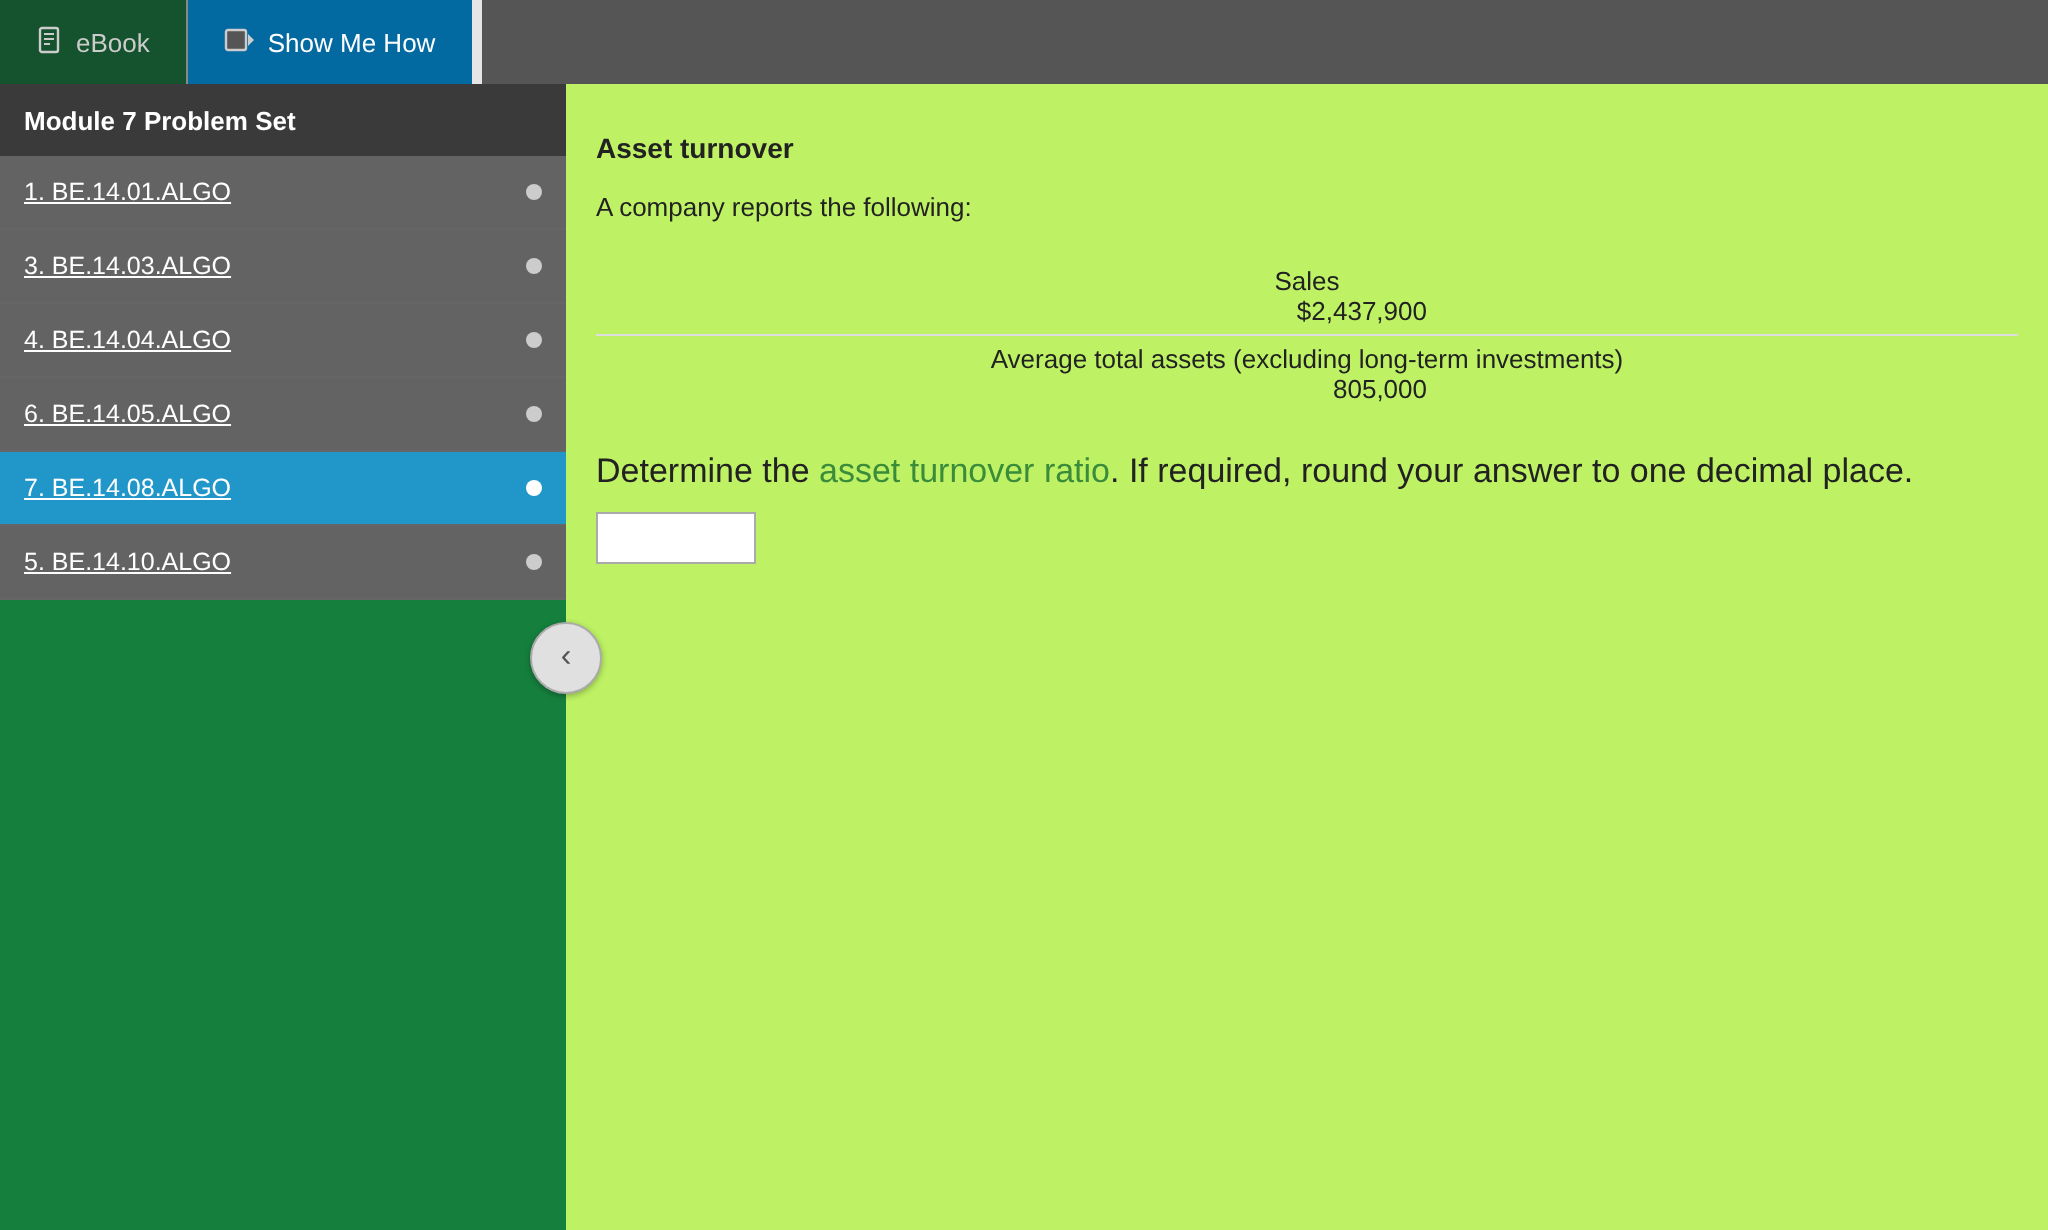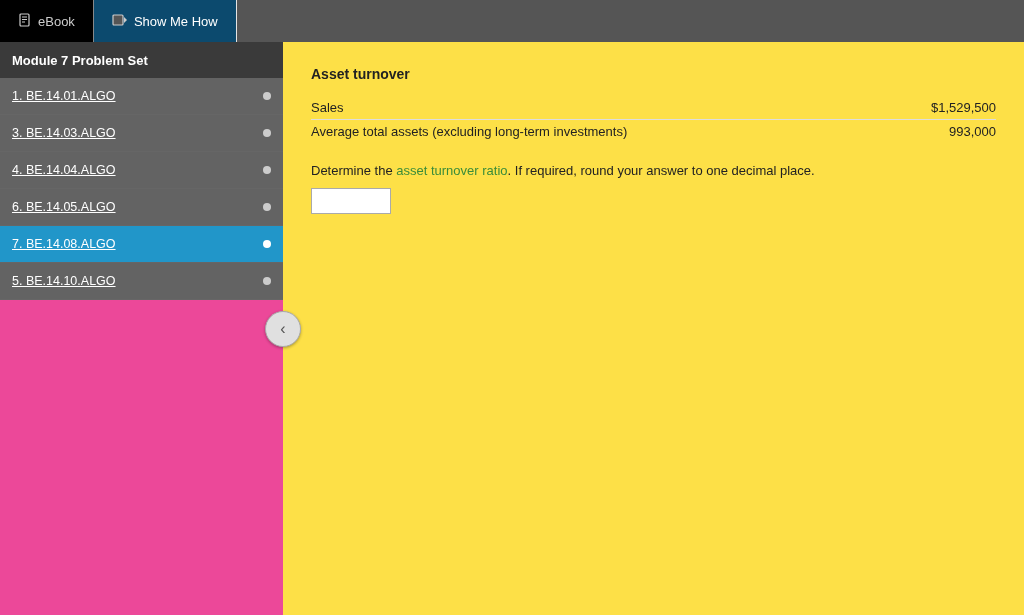--- a/index.html
+++ b/index.html
@@ -17,40 +17,40 @@
       display: flex;
       align-items: center;
       height: 100%;
       padding: 0 18px;
       cursor: pointer;
       color: #ccc;
       font-size: 13px;
       gap: 6px;
     }
     .tab-ebook {
-      background: #000000;
+      background: #14532d;
       border-right: 1px solid #888;
     }
     .tab-showme {
-      background: #0c4a6e;
-      border-right: 1px solid #e5e5e5;
+      background: #0369a1;
+      border-right: 5px solid #e5e5e5;
       color: #fff;
     }
 
     
     .main-layout {
       display: flex;
       flex: 1;
       overflow: hidden;
     }
 
     
     .sidebar {
       width: 283px;
-      background: #ec4899;
+      background: #15803d;
       flex-shrink: 0;
       display: flex;
       flex-direction: column;
       position: relative;
     }
     .sidebar-title {
       background: #3a3a3a;
       color: #fff;
       font-size: 13px;
       font-weight: bold;
@@ -99,22 +99,22 @@
       cursor: pointer;
       font-size: 16px;
       color: #555;
       z-index: 10;
       box-shadow: 0 1px 3px rgba(0,0,0,0.3);
     }
 
     
     .content-area {
       flex: 1;
-      background: #fde047;
-      padding: 24px 28px;
+      background: #bef264;
+      padding: 24px 15px;
       overflow-y: auto;
     }
     .content-title {
       font-size: 14px;
       font-weight: bold;
       color: #222;
       margin-bottom: 14px;
     }
     .content-subtitle {
       font-size: 13px;
@@ -124,34 +124,35 @@
     .data-table {
       width: 100%;
       margin-bottom: 20px;
     }
     .data-row {
       display: flex;
       justify-content: space-between;
       align-items: center;
       padding: 4px 0;
       border-bottom: 1px solid #ddd;
-    }
-    .data-row:last-child { border-bottom: none; gap: 32px; }
+      flex-direction: column;
+    }
+    .data-row:last-child { border-bottom: none; }
     .data-label {
       font-size: 13px;
       color: #222;
     }
     .data-value {
       font-size: 13px;
       color: #222;
       text-align: right;
       min-width: 120px;
     }
     .question-text {
-      font-size: 13px;
+      font-size: 17px;
       color: #222;
       margin-bottom: 10px;
     }
     .link-text {
       color: #3a8c3a;
       text-decoration: none;
     }
     .answer-input {
       border: 1px solid #aaa;
       background: #fff;
@@ -217,29 +218,30 @@
       <span class="dot"></span>
     </div>
 
     <div class="collapse-btn">
       <span>‹</span>
     </div>
   </div>
 
   <div class="content-area">
     <div class="content-title">Asset turnover</div>
+    <div class="content-subtitle">A company reports the following:</div>
 
     <div class="data-table">
       <div class="data-row">
         <span class="data-label">Sales</span>
-        <span class="data-value">$1,529,500</span>
+        <span class="data-value">$2,437,900</span>
       </div>
       <div class="data-row">
         <span class="data-label">Average total assets (excluding long-term investments)</span>
-        <span class="data-value">993,000</span>
+        <span class="data-value">805,000</span>
       </div>
     </div>
 
     <div class="question-text">
       <span>Determine the </span><a href="#" class="link-text">asset turnover ratio</a><span>. If required, round your answer to one decimal place.</span>
     </div>
     <input type="text" class="answer-input" placeholder="" style="">
   </div>
 
 </div>

